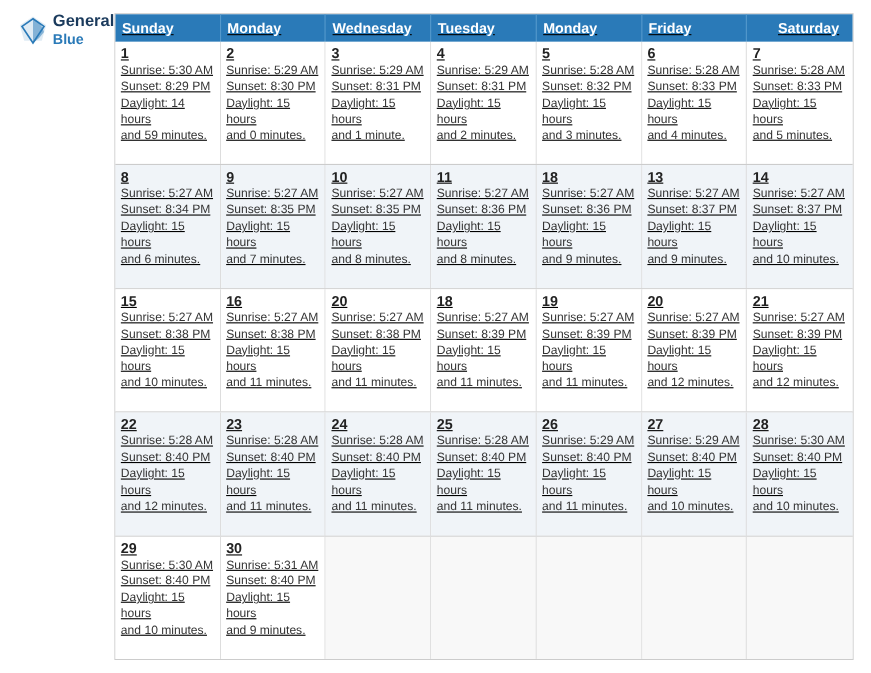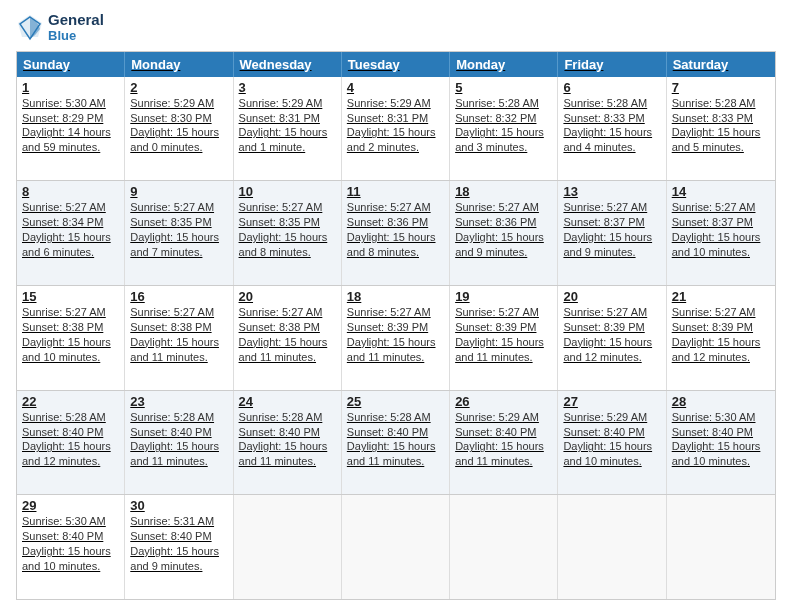--- a/index.html
+++ b/index.html
@@ -8,21 +8,21 @@
       background: #fff;
       width: 792px;
       height: 612px;
       overflow: hidden;
     }
     .page {
       width: 792px;
       height: 612px;
       padding: 12px 16px 12px 16px;
       display: flex;
-      flex-direction: column;
+      flex-direction: row;
     }
     .header {
       display: flex;
       justify-content: space-between;
       align-items: flex-start;
       margin-bottom: 8px;
     }
     .logo {
       display: flex;
       align-items: center;
@@ -59,20 +59,21 @@
     .cal-header-cell {
       color: #fff;
       font-size: 13px;
       font-weight: bold;
       padding: 5px 6px;
       text-align: left;
       border-right: 1px solid #5599cc;
     }
     .cal-header-cell:last-child {
       border-right: none;
+      margin-left: 22px;
     }
     .cal-body {
       display: flex;
       flex-direction: column;
       flex: 1;
     }
     .cal-row {
       display: grid;
       grid-template-columns: repeat(7, 1fr);
       flex: 1;

